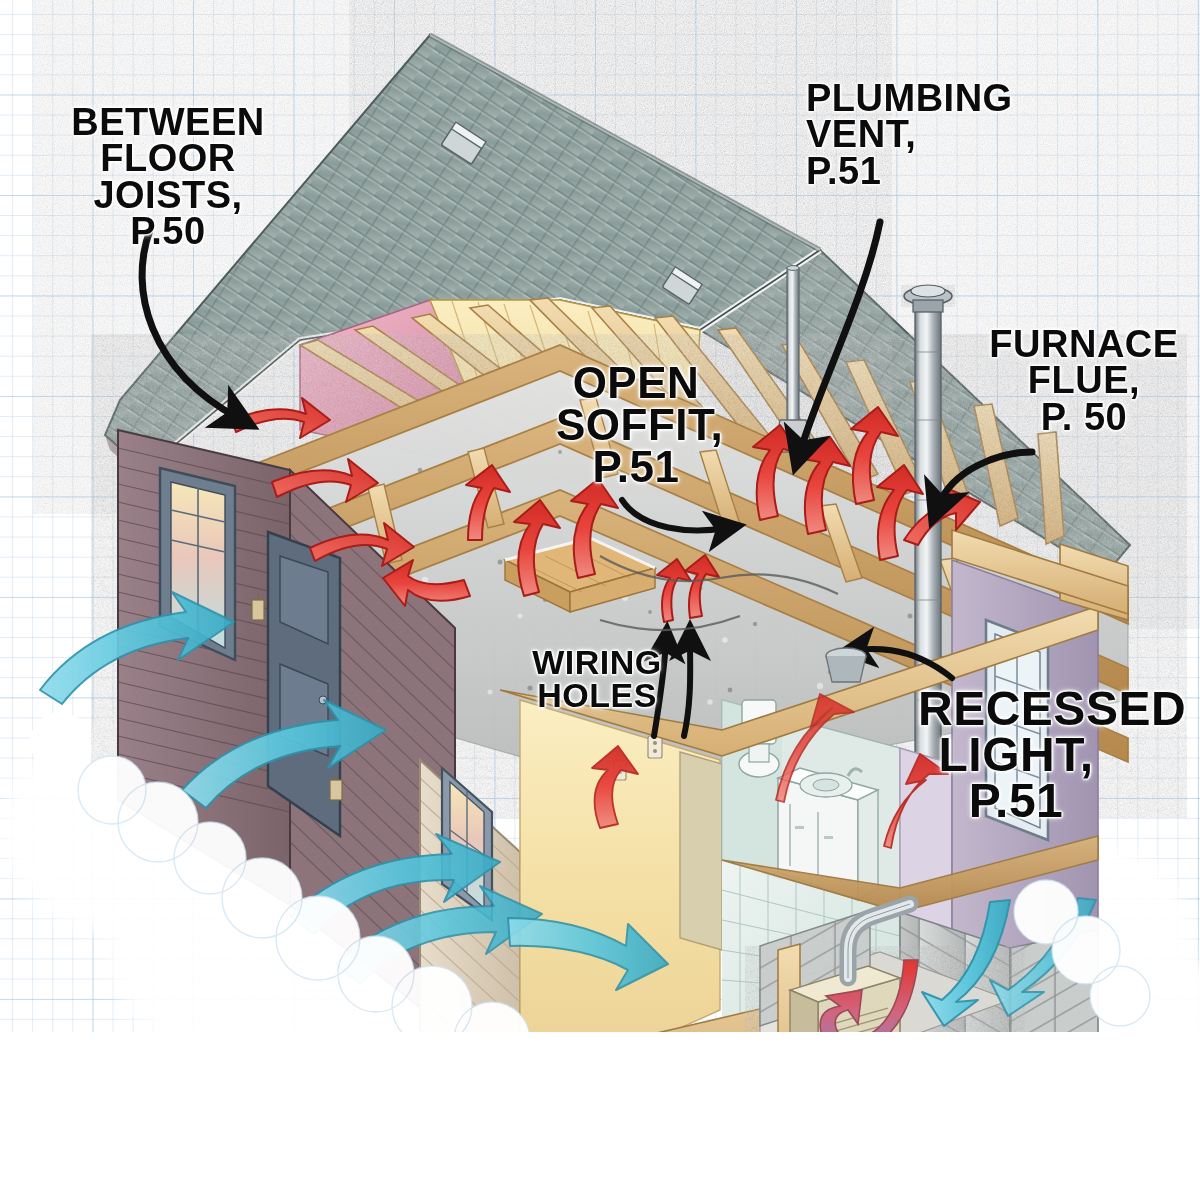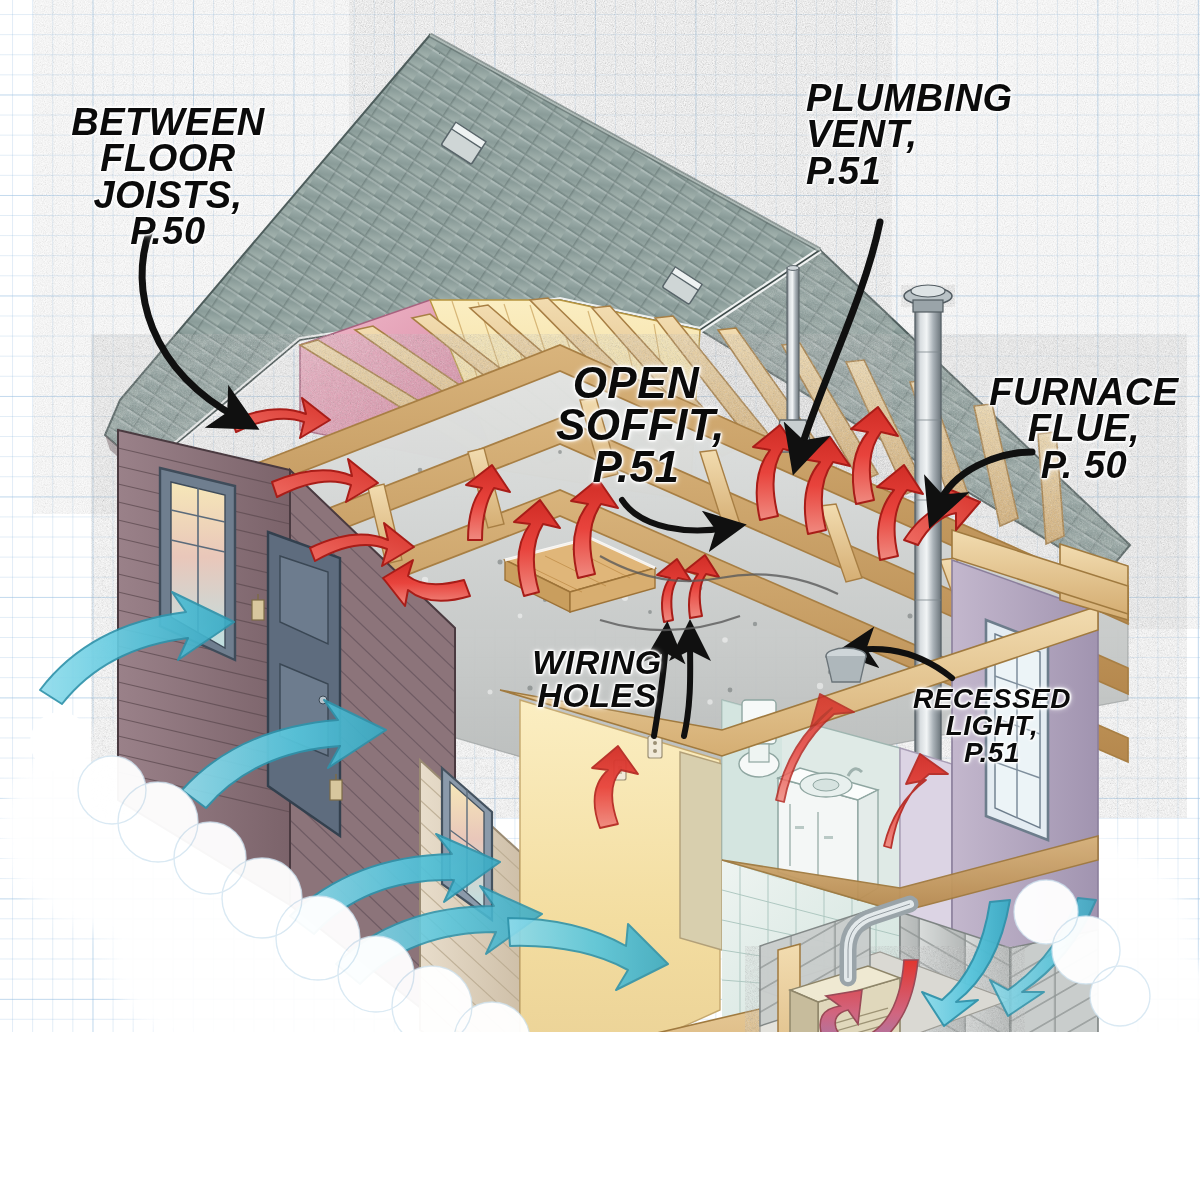--- a/index.html
+++ b/index.html
@@ -7,21 +7,20 @@
   body{
     font-family:"Liberation Sans", sans-serif;
     -webkit-font-smoothing:antialiased;
   }
   #stage{
     position:relative;
     width:1200px;
     height:1032px;
     overflow:hidden;
     background:#ffffff;
-    font-style:italic;
   }
   
   #graphpaper{
     position:absolute;inset:0;
     background-color:#ffffff;
     background-image:
       linear-gradient(to right, rgba(150,190,225,.40) 1px, transparent 1px),
       linear-gradient(to bottom, rgba(150,190,225,.40) 1px, transparent 1px),
       linear-gradient(to right, rgba(120,170,215,.22) 1px, transparent 1px),
       linear-gradient(to bottom, rgba(120,170,215,.22) 1px, transparent 1px);
@@ -43,24 +42,24 @@
     letter-spacing:.5px;
     text-transform:uppercase;
     white-space:pre-line;
     text-shadow:
        0 0 3px #fff, 0 0 3px #fff, 0 0 6px #fff,
        1px 0 2px #fff, -1px 0 2px #fff, 0 1px 2px #fff, 0 -1px 2px #fff;
     pointer-events:auto;
   }
   .lbl-between{left:68px;  top:104px;  font-size:38px; text-align:center; width:200px;}
   .lbl-plumb  {left:806px; top:80px;   font-size:38px; width:196px;}
-  .lbl-furnace{left:982px; top:326px;  font-size:38px; text-align:center; width:204px;margin-top:48px;}
+  .lbl-furnace{left:982px; top:326px;  font-size:38px; text-align:center; width:204px;}
   .lbl-soffit {left:556px; top:362px;  font-size:44px; text-align:center; width:160px;}
   .lbl-wiring {left:516px; top:646px;  font-size:34px; text-align:center; width:162px;}
-  .lbl-recess {left:894px; top:686px;  font-size:28px; text-align:center; width:196px;}
+  .lbl-recess {left:918px; top:686px;  font-size:48px; text-align:center; width:196px;}
 </style>
 </head>
 <body>
 
 <div id="stage">
 
   <div id="graphpaper"></div>
 
   <svg id="artwork" viewBox="0 0 1200 1200">
     <defs>

